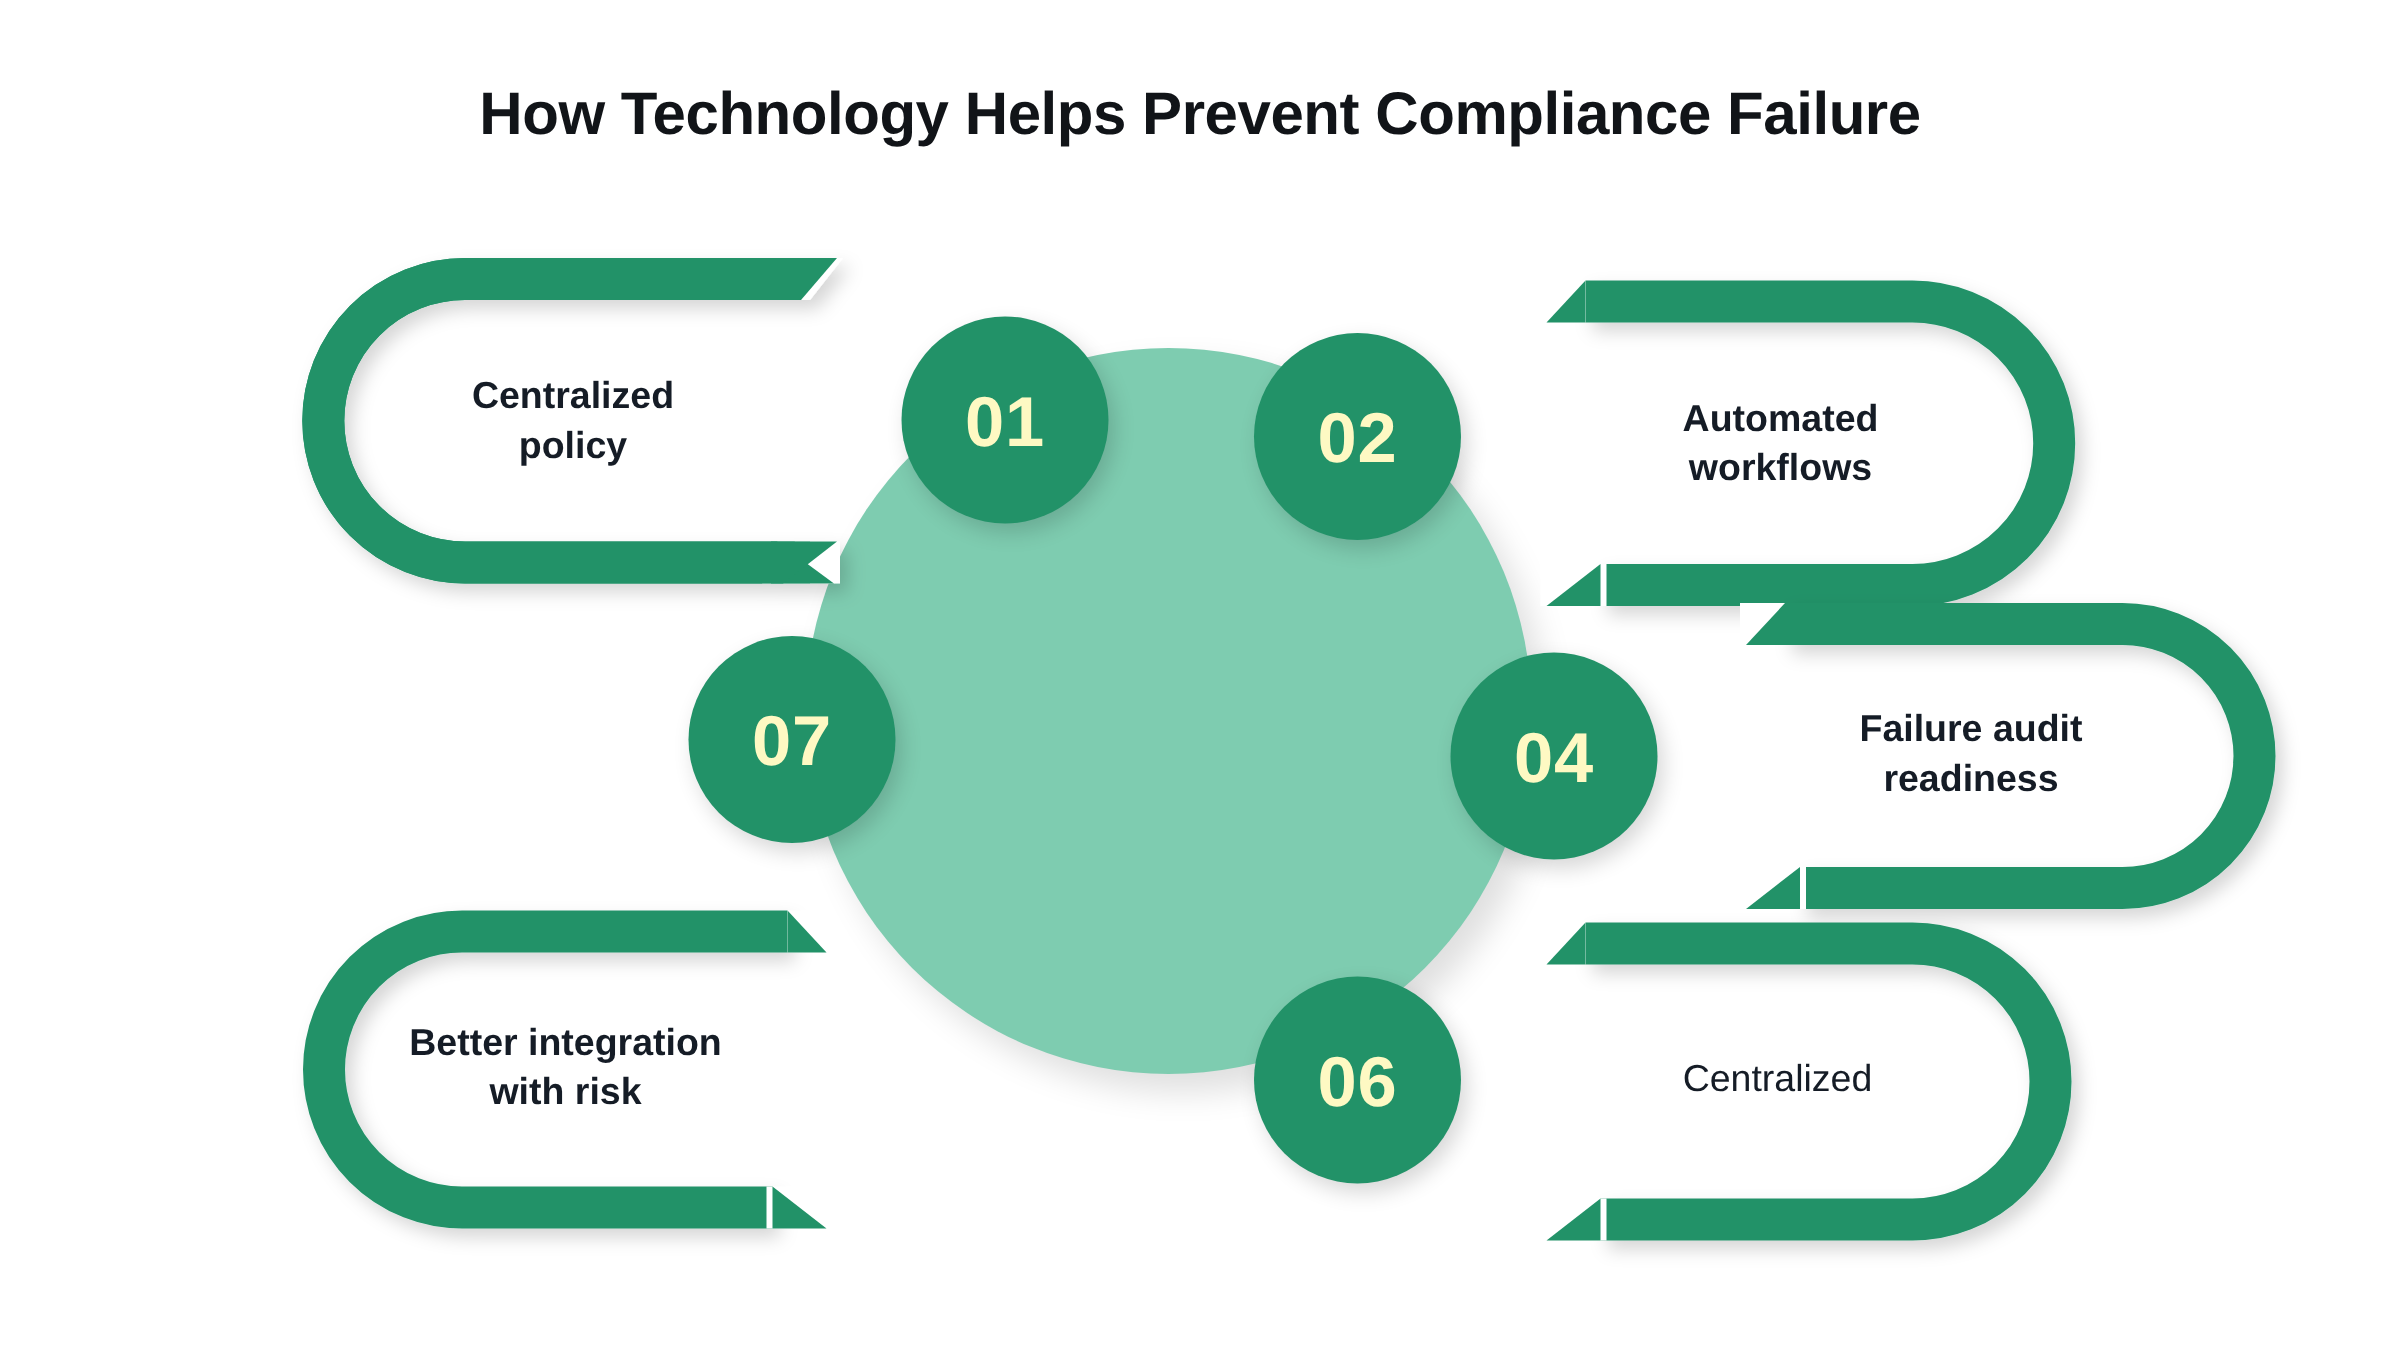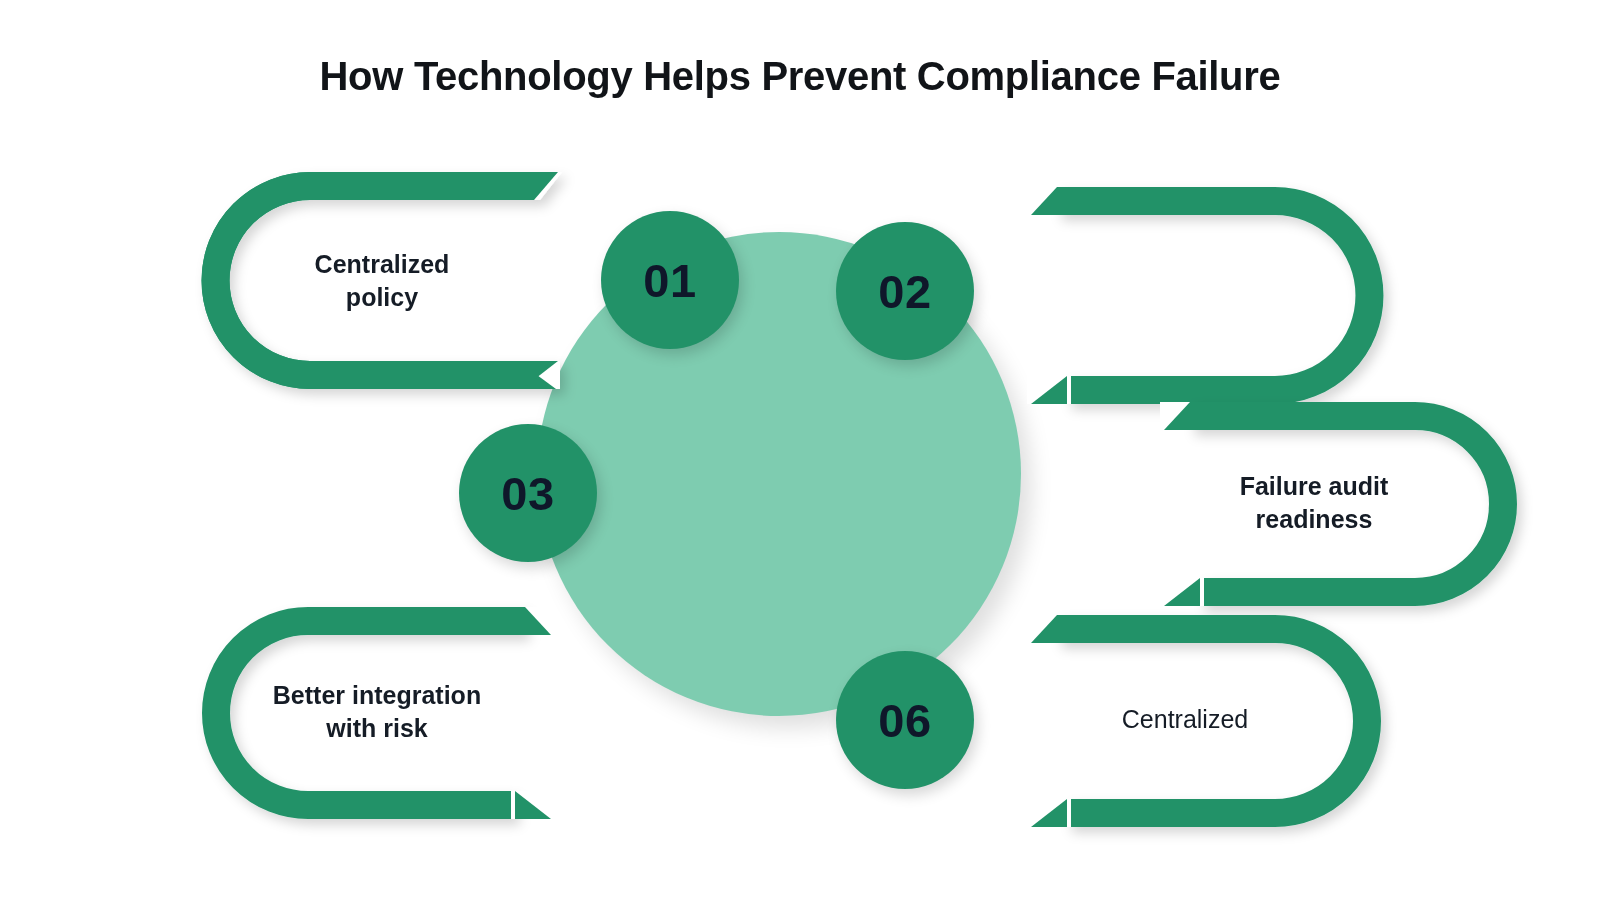--- a/index.html
+++ b/index.html
@@ -72,21 +72,21 @@
   }
 
   
   .badge {
     position: absolute;
     border-radius: 50%;
     background: #229268;
     display: flex;
     align-items: center;
     justify-content: center;
-    color: #0f172a;
+    color: #fef9c3;
     font-size: 47px;
     font-weight: bold;
     letter-spacing: 0.5px;
     box-shadow: 4px 6px 14px rgba(0,0,0,0.16);
   }
 </style>
 </head>
 <body>
 
 <div id="stage">
@@ -129,20 +129,22 @@
         </filter>
       </defs>
       <g filter="url(#sh2)">
         <path d="M 27,3 H 245 A 94.5,94.5 0 0 1 245,192 H 37" fill="none" stroke="#229268" stroke-width="28"></path>
       </g>
       <polygon points="-3,-11 27,-11 27,17 -3,17" fill="#ffffff"></polygon>
       <polygon points="27,-11 1,17 27,17" fill="#229268"></polygon>
       <polygon points="-3,178 41,178 41,206 -3,206" fill="#ffffff"></polygon>
       <polygon points="37,178 37,206 1,206" fill="#229268"></polygon>
     </svg>
+    <div class="pill-label" style="left:42px; top:34px; width:230px; height:128px;">Automated
+workflows</div>
   </div>
 
 
   <div class="pill" style="left:1163px; top:413px; width:352px; height:182px;">
     <svg width="352" height="182" viewBox="0 0 352 182" aria-hidden="true">
       <defs>
         <filter id="sh4" x="-20%" y="-20%" width="150%" height="150%">
           <feDropShadow dx="5" dy="6" stdDeviation="6" flood-color="#000" flood-opacity="0.16"></feDropShadow>
         </filter>
       </defs>
@@ -192,19 +194,20 @@
       <polygon points="-3,173 41,173 41,201 -3,201" fill="#ffffff"></polygon>
       <polygon points="37,173 37,201 1,201" fill="#229268"></polygon>
     </svg>
     <div class="pill-label thin" style="left:40px; top:62px; width:230px; height:64px;">Centralized</div>
   </div>
 
   <div class="badge" style="left:601px; top:211px; width:138px; height:138px;">01</div>
 
   <div class="badge" style="left:836px; top:222px; width:138px; height:138px;">02</div>
 
-  <div class="badge" style="left:459px; top:424px; width:138px; height:138px;">03</div>
-
+  <div class="badge" style="left:459px; top:424px; width:138px; height:138px;">07</div>
+
+  <div class="badge" style="left:967px; top:435px; width:138px; height:138px;">04</div>
 
 
   <div class="badge" style="left:836px; top:651px; width:138px; height:138px;">06</div>
 
 </div>
 
 </body></html>

